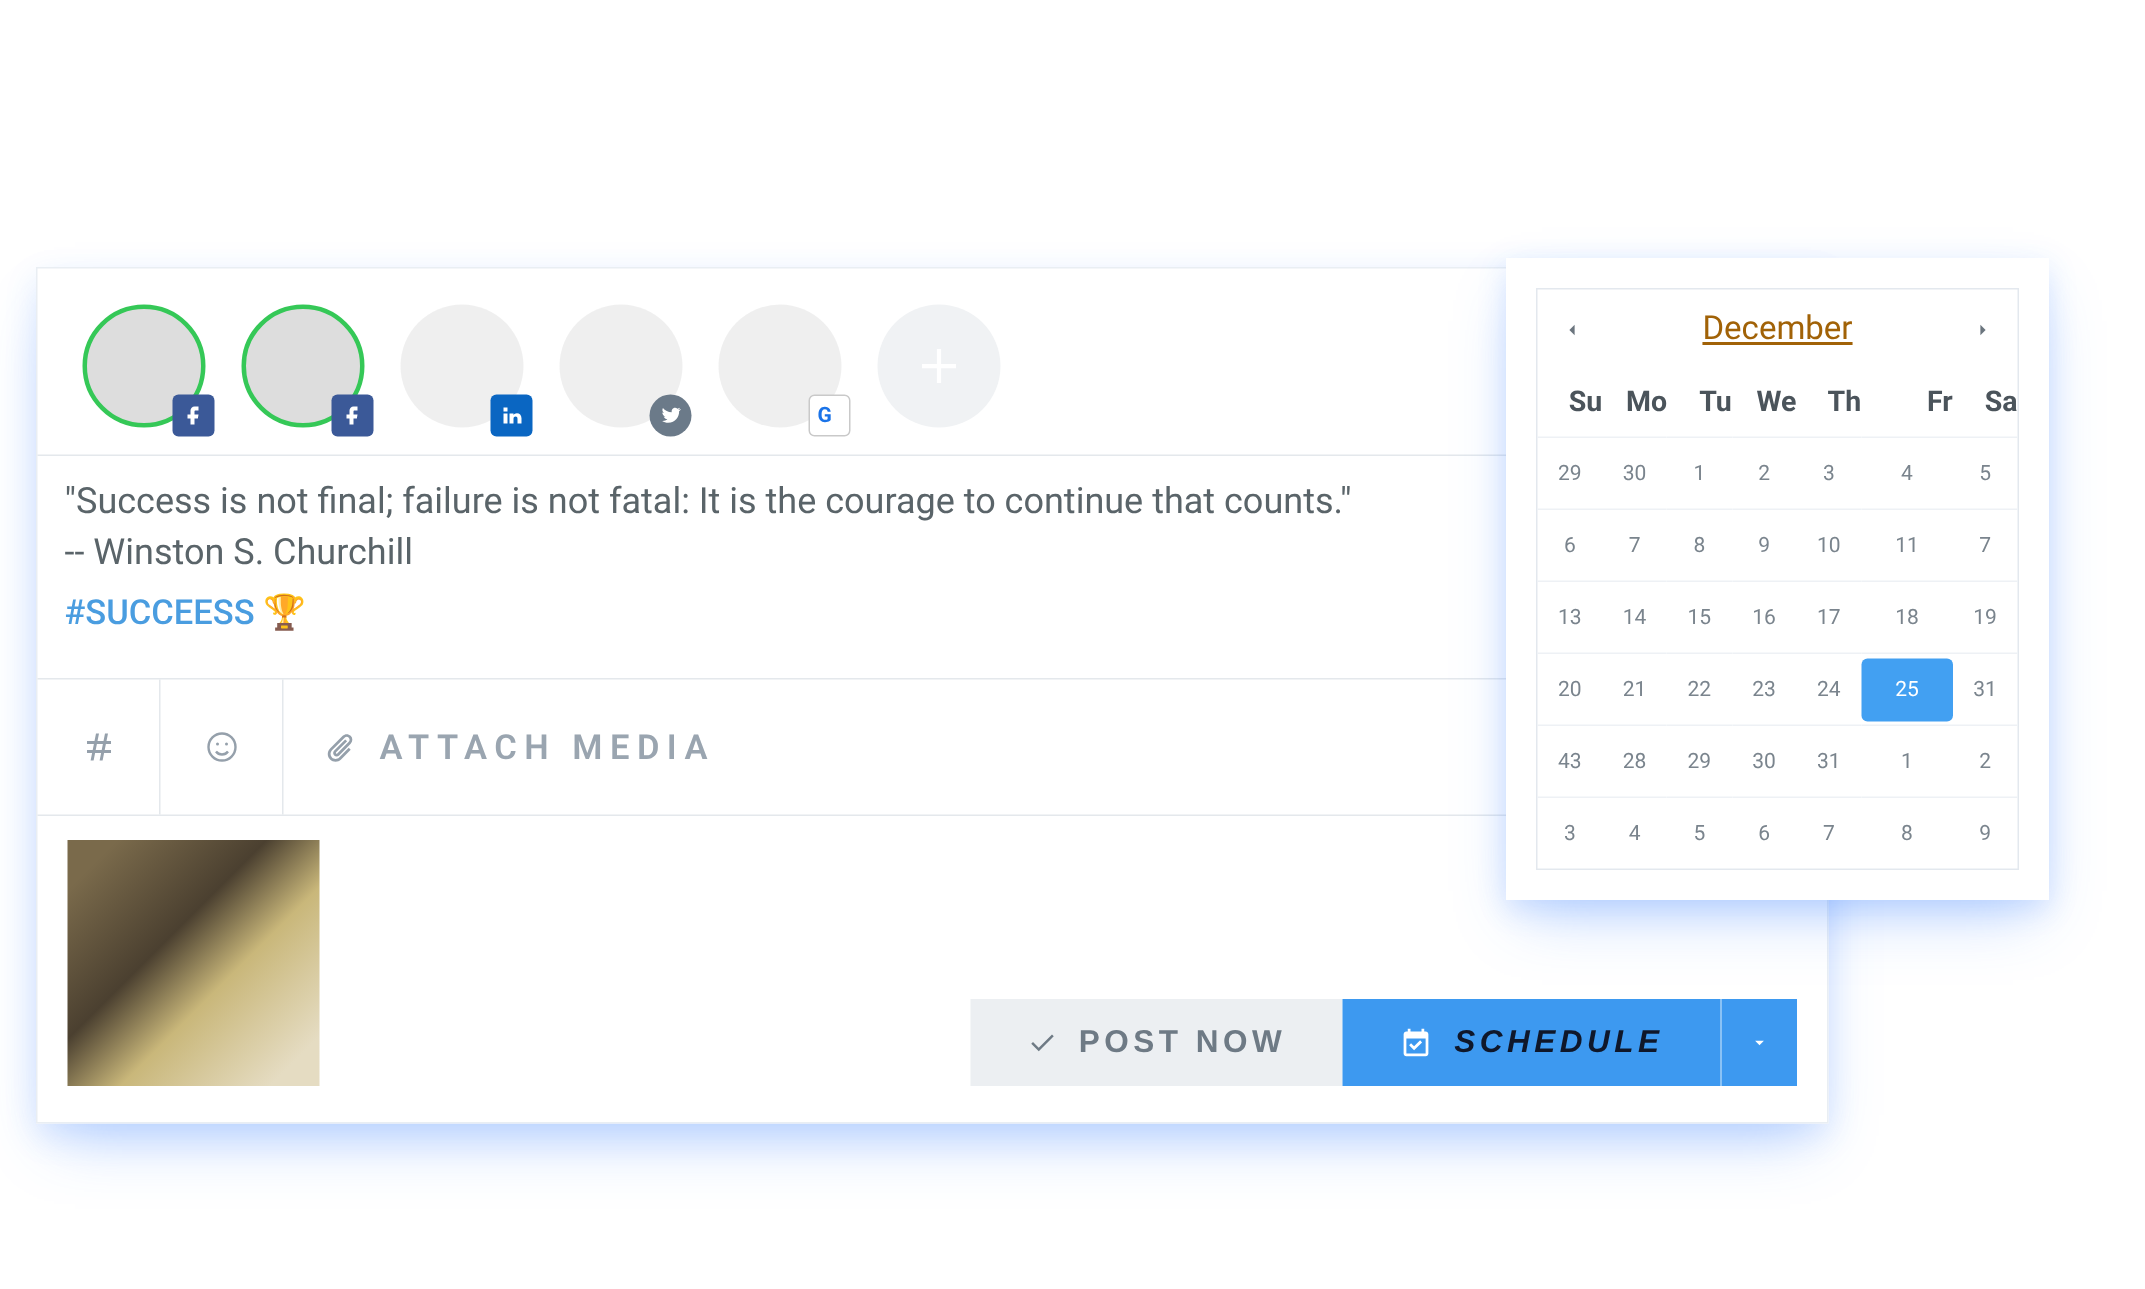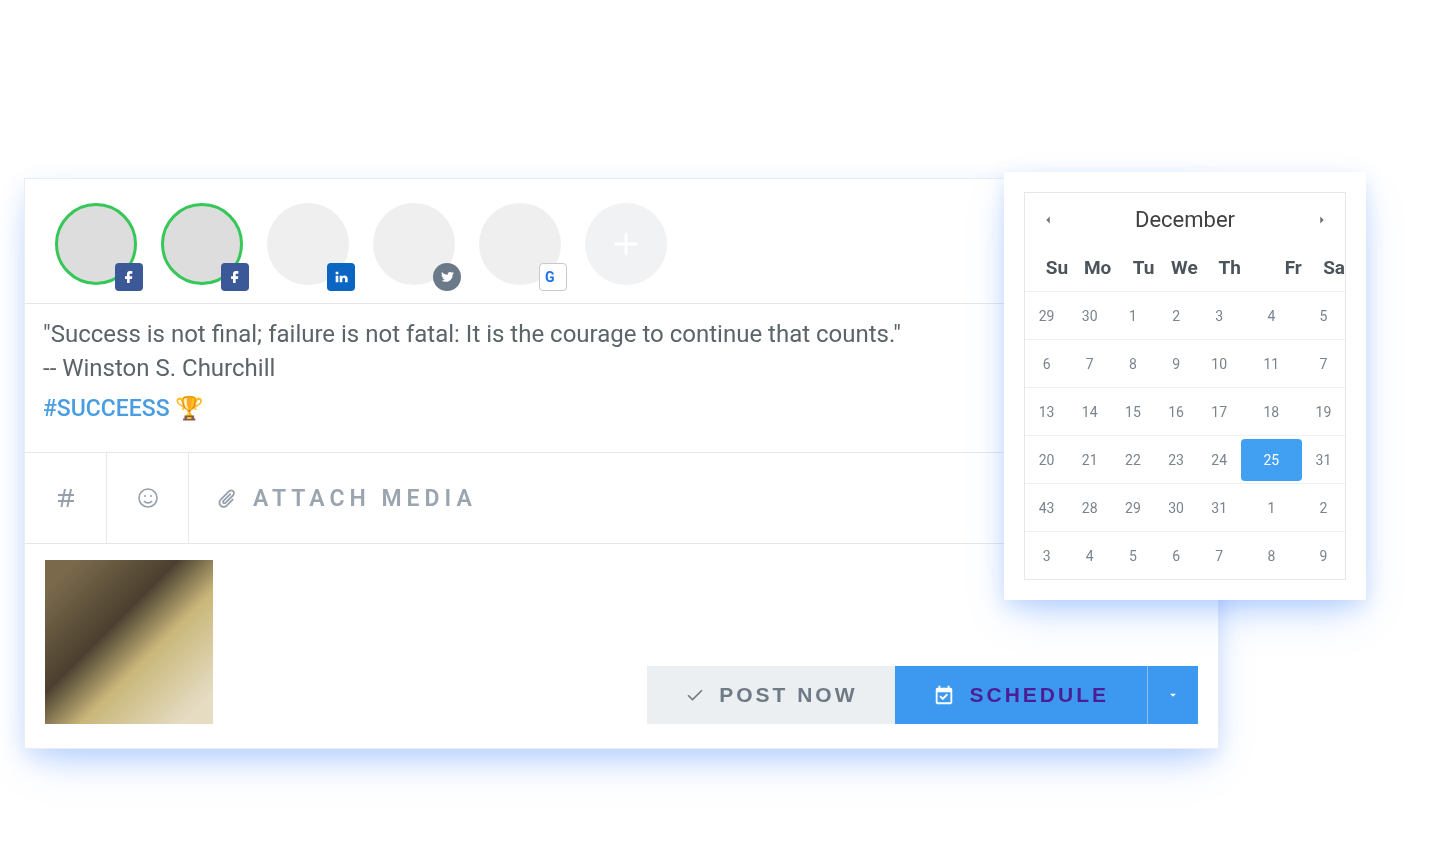--- a/index.html
+++ b/index.html
@@ -158,21 +158,22 @@
     border: none;
   }
   .btn.post-now {
     background: #eceff2;
     color: #6e7a85;
   }
   .btn.post-now svg { width: 20px; height: 20px; margin-right: 14px; fill: #6e7a85; }
   .btn-group { display: flex; }
   .btn.schedule {
     background: #3d99f0;
-    color: #4c1d95;
+    color: #0f172a;
+    font-style: italic;
   }
   .btn.schedule svg { width: 22px; height: 22px; margin-right: 14px; fill: #fff; }
   .btn.caret {
     background: #3d99f0;
     color: #fff;
     padding: 0 18px;
     border-left: 1px solid rgba(255,255,255,0.4);
   }
   .btn.caret svg { width: 14px; height: 14px; fill: #fff; }
 
@@ -188,22 +189,23 @@
   .cal-inner {
     border: 1px solid #e3e8ee;
   }
   .cal-header {
     display: flex;
     align-items: center;
     justify-content: space-between;
     padding: 14px 16px;
   }
   .cal-header .month {
-    color: #404040;
+    color: #a16207;
     font-size: 22px;
+    text-decoration: underline;
   }
   .cal-header .nav { color: #6b757e; cursor: pointer; display:flex; }
   .cal-header .nav svg { width: 14px; height: 14px; fill: #6b757e; }
   .cal-grid {
     display: grid;
     grid-template-columns: repeat(7, 1fr);
   }
   .cal-grid .dow {
     text-align: right;
     color: #4b545b;

